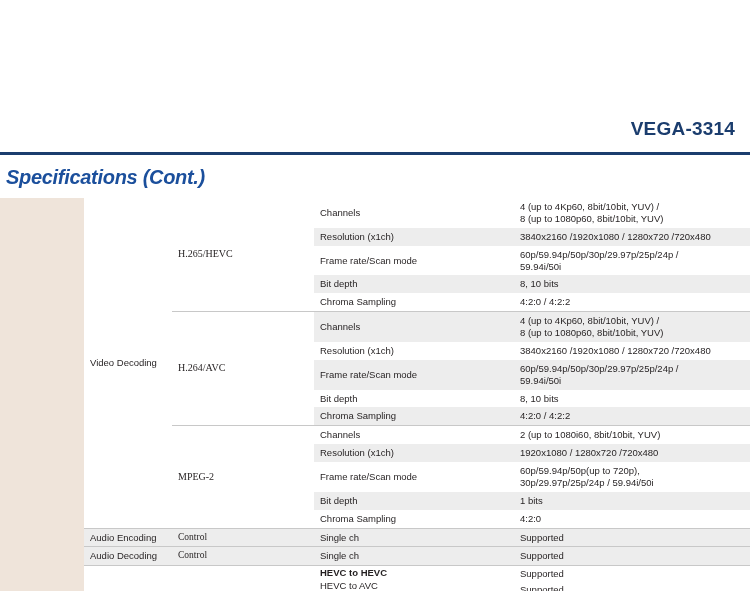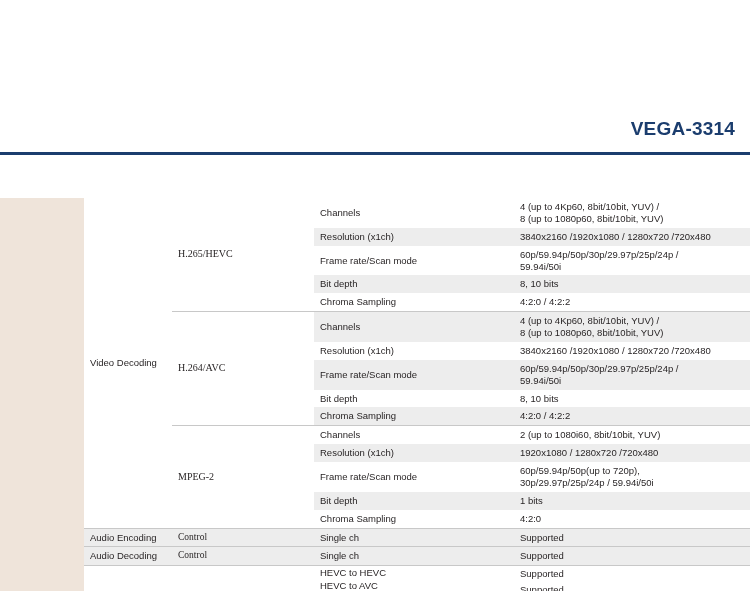--- a/index.html
+++ b/index.html
@@ -69,20 +69,21 @@
 
   .codec-cell{font-size:10px;}
 </style>
 </head>
 <body>
 
 <div class="page">
 
   <div class="model-title">VEGA-3314</div>
   <div class="rule"></div>
+  <div class="section-title">Specifications (Cont.)</div>
 
   <table class="spec">
     <colgroup>
       <col class="c1">
         <col class="c2">
         <col class="c3">
         <col class="c4">
         <col class="c5">
     </colgroup>
     <tbody>
@@ -186,21 +187,21 @@
         <td class="c5 sh-light hairline">Supported</td>
       </tr>
 
       <tr>
         <td class="c2" rowspan="5" style="vertical-align:bottom;padding-bottom:0;">
           
         </td>
         <td class="c3 codec-cell" rowspan="5" style="vertical-align:middle;">
           
         </td>
-        <td class="c4 sh-white" style="padding-top:0;padding-bottom:0;">HEVC to HEVC</td>
+        <td class="c4 sh-white" style="padding-top:0;padding-bottom:0;font-weight:bold;">HEVC to HEVC</td>
         <td class="c5 sh-white" style="padding-top:2px;padding-bottom:0;">Supported</td>
       </tr>
       <tr>
         <td class="c4 sh-white" style="padding-top:0;padding-bottom:8px;">HEVC to AVC</td>
         <td class="c5 sh-white" style="padding-top:0;padding-bottom:0;">Supported</td>
       </tr>
 
     </tbody>
   </table>
 

